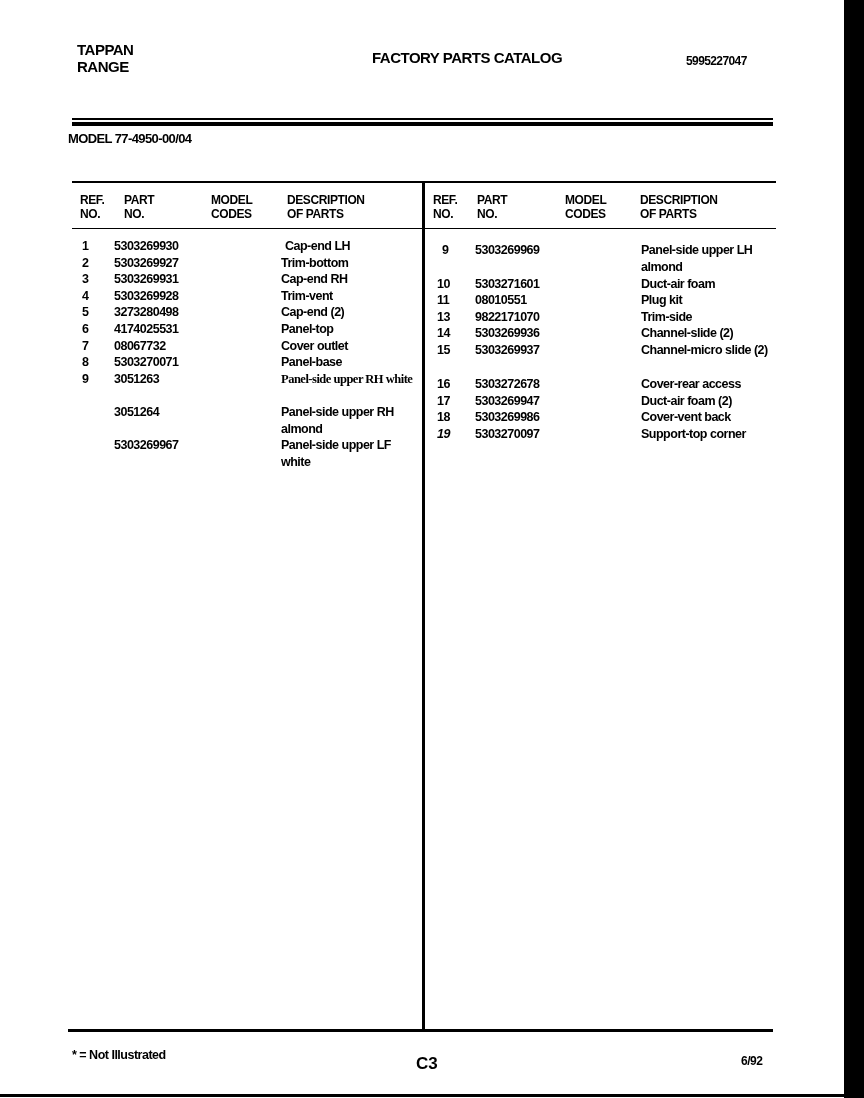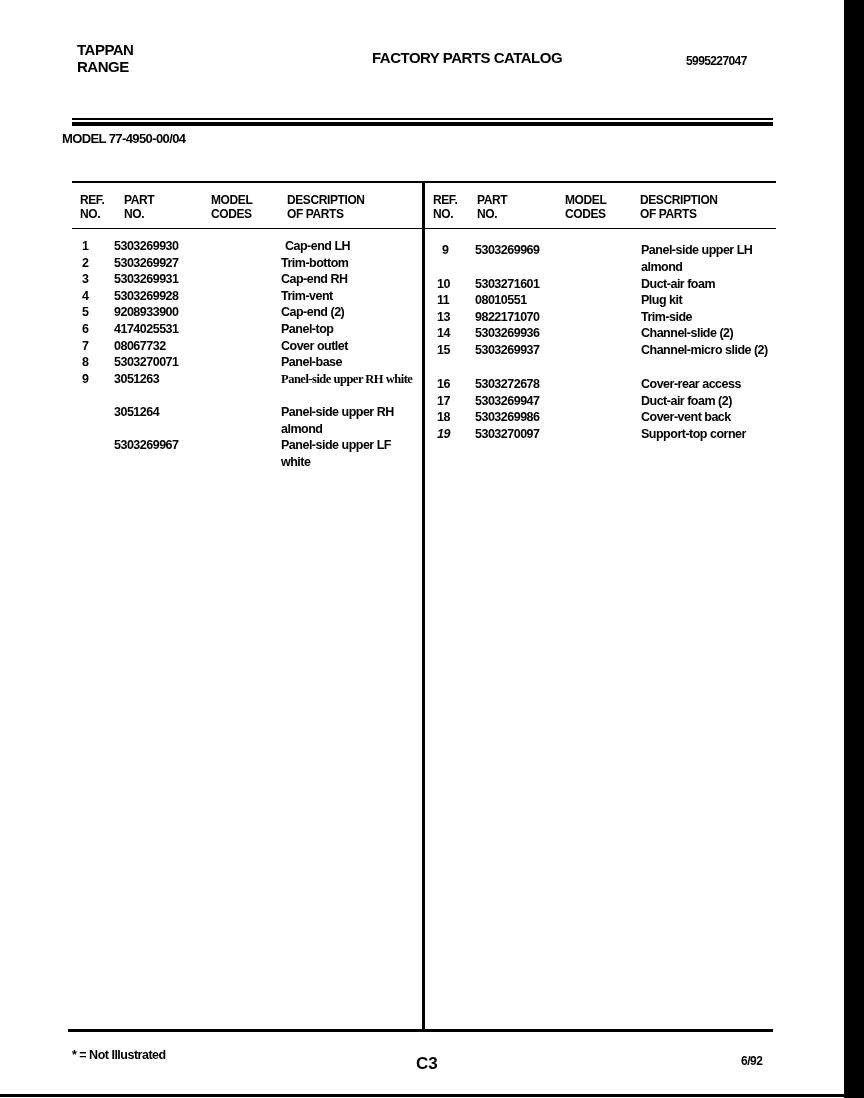--- a/index.html
+++ b/index.html
@@ -10,21 +10,21 @@
       font-weight: bold;
     }
     .abs { position: absolute; }
     .right-border { position: absolute; left: 844px; top: 0; width: 20px; height: 1098px; background: #000; }
     .bottom-edge { position: absolute; left: 0; top: 1094px; width: 844px; height: 3px; background: #000; }
     .hdr-brand { left: 77px; top: 41px; font-size: 15px; line-height: 17px; letter-spacing: -0.5px; }
     .hdr-title { left: 372px; top: 49px; font-size: 15px; letter-spacing: -0.5px; }
     .hdr-num { left: 686px; top: 54px; font-size: 12px; letter-spacing: -0.6px; }
     .rule-thick { left: 72px; top: 122px; width: 701px; height: 4px; background: #000; }
     .rule-thin { left: 72px; top: 118px; width: 701px; height: 2px; background: #000; }
-    .model { left: 62px; top: 131px; font-size: 13px; letter-spacing: -0.6px; }
+    .model { left: 68px; top: 131px; font-size: 13px; letter-spacing: -0.6px; }
     .tbl-top { left: 72px; top: 181px; width: 704px; height: 2px; background: #000; }
     .tbl-head-line { left: 72px; top: 228px; width: 704px; height: 1px; background: #000; }
     .divider { left: 422px; top: 181px; width: 3px; height: 850px; background: #000; }
     .tbl-bottom { left: 68px; top: 1029px; width: 705px; height: 3px; background: #000; }
     .colhead { font-size: 12px; line-height: 14px; letter-spacing: -0.4px; }
     .row { position: absolute; font-size: 12.5px; line-height: 16.6px; letter-spacing: -0.5px; }
     .ref { position: absolute; width: 22px; }
     .part { position: absolute; }
     .desc { position: absolute; width: 140px; }
     .footer-note { left: 72px; top: 1048px; font-size: 12.5px; letter-spacing: -0.5px; }
@@ -102,21 +102,21 @@
   <span class="part" style="left:114px;">5303269931</span>
   <span class="desc" style="left:281px;">Cap-end RH</span>
 </div>
 <div class="row" style="left:0;top:287.8px;">
   <span class="ref" style="left:82px;">4</span>
   <span class="part" style="left:114px;">5303269928</span>
   <span class="desc" style="left:281px;">Trim-vent</span>
 </div>
 <div class="row" style="left:0;top:304.4px;">
   <span class="ref" style="left:82px;">5</span>
-  <span class="part" style="left:114px;">9208933900</span>
+  <span class="part" style="left:114px;">3273280498</span>
   <span class="desc" style="left:281px;">Cap-end (2)</span>
 </div>
 <div class="row" style="left:0;top:321px;">
   <span class="ref" style="left:82px;">6</span>
   <span class="part" style="left:114px;">4174025531</span>
   <span class="desc" style="left:281px;">Panel-top</span>
 </div>
 <div class="row" style="left:0;top:337.6px;">
   <span class="ref" style="left:82px;">7</span>
   <span class="part" style="left:114px;">08067732</span>

